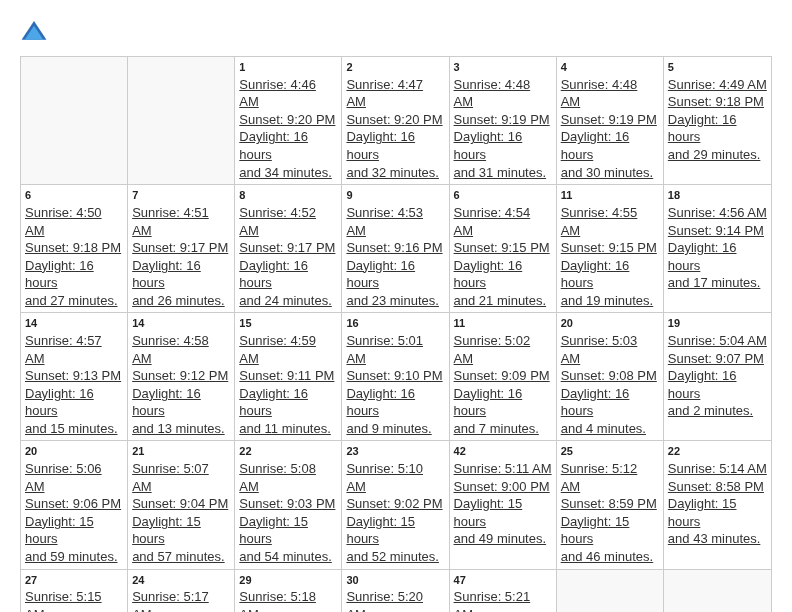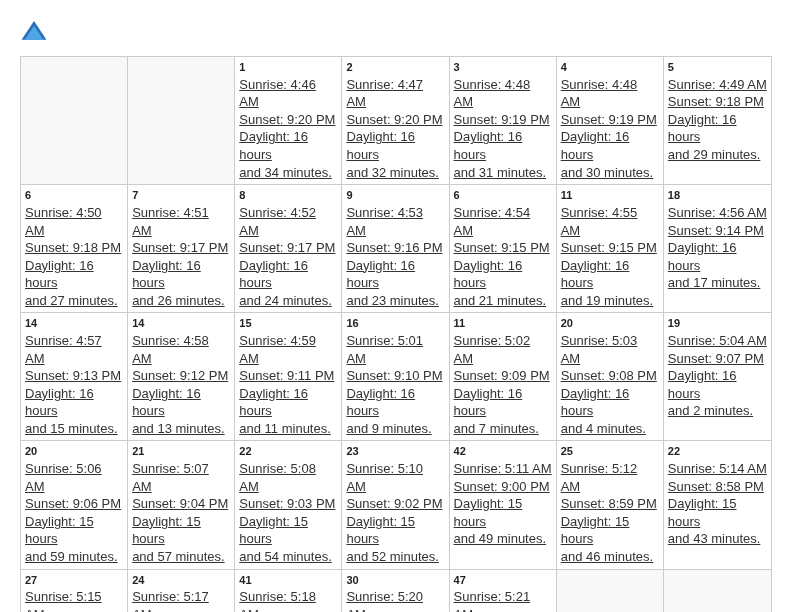--- a/index.html
+++ b/index.html
@@ -251,21 +251,21 @@
         <div class="cal-row">
           <div class="cal-cell">
             <span class="day-num">27</span>
             <div class="cell-info">Sunrise: 5:15 AM<br>Sunset: 8:56 PM<br>Daylight: 15 hours<br>and 40 minutes.</div>
           </div>
           <div class="cal-cell">
             <span class="day-num">24</span>
             <div class="cell-info">Sunrise: 5:17 AM<br>Sunset: 8:55 PM<br>Daylight: 15 hours<br>and 37 minutes.</div>
           </div>
           <div class="cal-cell">
-            <span class="day-num">41</span>
+            <span class="day-num">29</span>
             <div class="cell-info">Sunrise: 5:18 AM<br>Sunset: 8:53 PM<br>Daylight: 15 hours<br>and 34 minutes.</div>
           </div>
           <div class="cal-cell">
             <span class="day-num">30</span>
             <div class="cell-info">Sunrise: 5:20 AM<br>Sunset: 8:52 PM<br>Daylight: 15 hours<br>and 31 minutes.</div>
           </div>
           <div class="cal-cell">
             <span class="day-num">47</span>
             <div class="cell-info">Sunrise: 5:21 AM<br>Sunset: 8:50 PM<br>Daylight: 15 hours<br>and 28 minutes.</div>
           </div>

